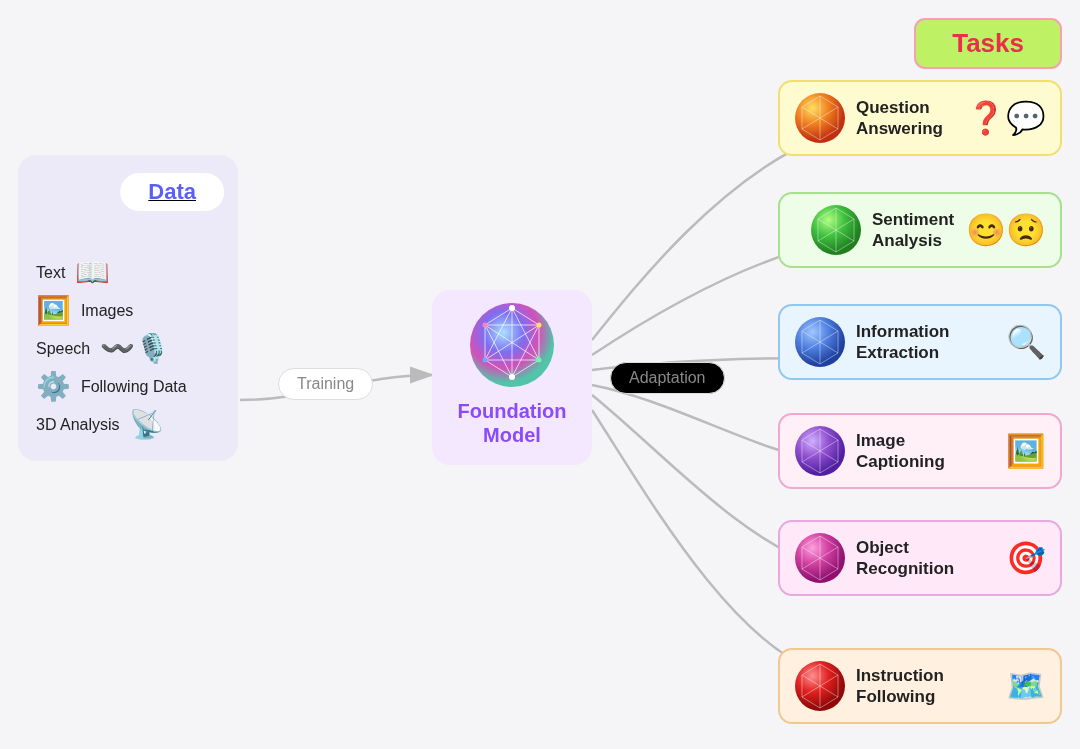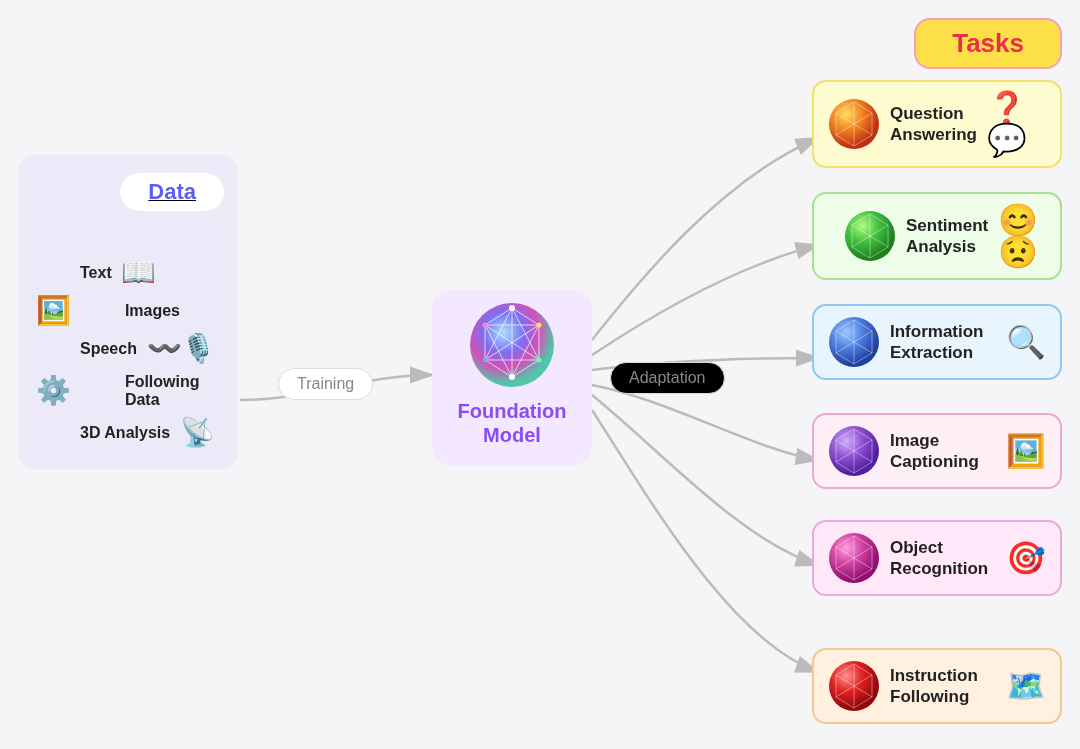--- a/index.html
+++ b/index.html
@@ -44,23 +44,22 @@
       gap: 10px;
       padding: 0 4px;
     }
     .data-item {
       display: flex;
       align-items: center;
       gap: 10px;
     }
     .data-item-label {
       font-size: 16px;
-      font-weight: 700;
+      font-weight: 400;
       color: #222;
-      margin-left: 44px;
     }
     .data-icon {
       font-size: 28px;
       line-height: 1;
     }
 
     
     .training-label {
       position: absolute;
       left: 278px;
@@ -116,39 +115,39 @@
       text-align: center;
       line-height: 1.2;
       margin-top: 32px;
     }
 
     
     .tasks-box {
       position: absolute;
       right: 18px;
       top: 18px;
-      background: #fde047;
-      border-radius: 16px;
+      background: #bef264;
+      border-radius: 11px;
       padding: 8px 36px;
       font-size: 26px;
       font-weight: 700;
       color: #e8304a;
       border: 2px solid #f5a0b5;
     }
 
     
     .task-card {
       position: absolute;
       right: 18px;
       border-radius: 14px;
       display: flex;
       align-items: center;
       padding: 10px 14px;
       gap: 10px;
-      width: 250px;
+      width: 284px;
     }
     .task-card-text {
       font-size: 17px;
       font-weight: 700;
       color: #222;
       line-height: 1.25;
       flex: 1;
     }
     .task-icon {
       font-size: 32px;

